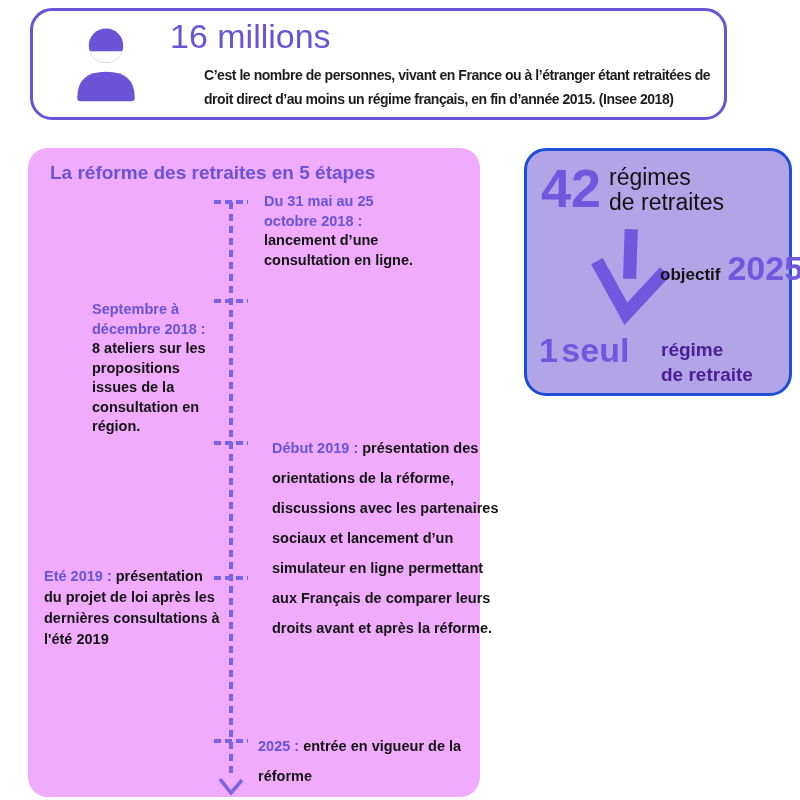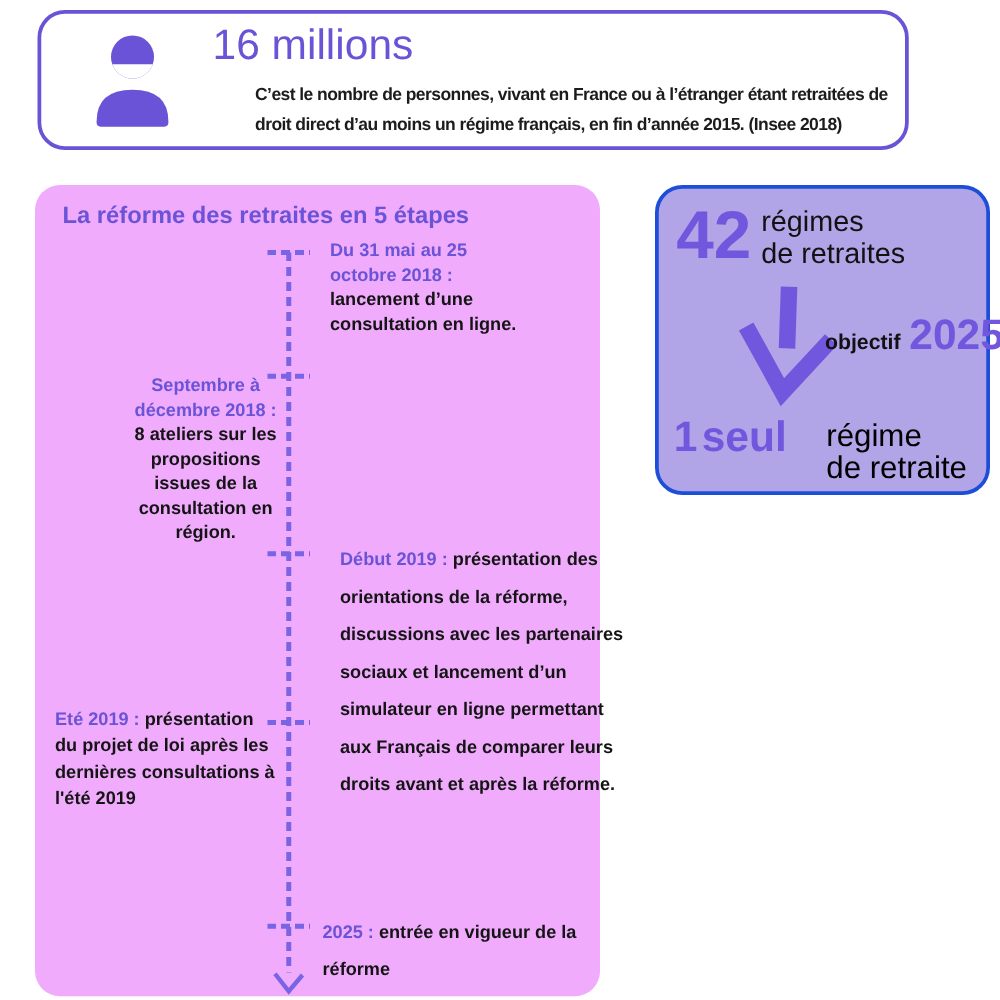--- a/index.html
+++ b/index.html
@@ -39,39 +39,39 @@
   .tick{
     position:absolute;left:186px;width:34px;height:4px;
     background:repeating-linear-gradient(to right,#7a64e6 0 7px,transparent 7px 11px);
   }
   .tl-arrow{position:absolute;left:189px;top:628px;width:28px;height:20px;}
 
   .step{position:absolute;font-size:14.5px;font-weight:700;line-height:19.5px;color:#141414;}
   .step .date{color:#6a53d6;}
   .step .date.block{display:block;}
   .step-1{left:236px;top:44px;width:165px;}
-  .step-2{left:64px;top:152px;width:145px;text-align:center;}
+  .step-2{left:64px;top:152px;width:145px;}
   .step-3{left:244px;top:285px;width:232px;line-height:30px;}
   .step-4{left:16px;top:418px;width:196px;line-height:21px;}
   .step-5{left:230px;top:583px;width:218px;line-height:30px;}
 
   
   .side-card{
     position:absolute;left:500px;top:148px;width:262px;height:242px;
     background:#b1a4e7;border:3px solid #1d4ed8;border-radius:22px;margin-left:24px;
   }
   .big-num{position:absolute;font-weight:700;color:#7157de;line-height:1;}
   .from-value{left:14px;top:10px;font-size:54px;}
   .from-label{position:absolute;left:82px;top:14px;font-size:23px;line-height:25px;font-weight:400;color:#121212;}
   .big-arrow{position:absolute;left:58px;top:72px;width:88px;height:106px;}
   .objective{position:absolute;left:133px;top:100px;display:flex;align-items:baseline;gap:7px;}
   .objective-label{font-size:17px;font-weight:700;color:#121212;}
   .objective-year{font-size:34px;font-weight:700;color:#7157de;line-height:1;}
   .to-value{left:12px;top:182px;font-size:34px;word-spacing:-6px;}
-  .to-label{position:absolute;left:134px;top:186px;font-size:25px;line-height:25px;font-weight:400;color:#000000;}
+  .to-label{position:absolute;left:134px;top:186px;font-size:19px;line-height:25px;font-weight:700;color:#4c1d95;}
 </style>
 </head>
 <body>
 
 <div class="stage">
 
   <div class="top-card">
     <svg class="person-icon" viewBox="0 0 100 100" aria-hidden="true">
       <defs>
           <clipPath id="headClip">

